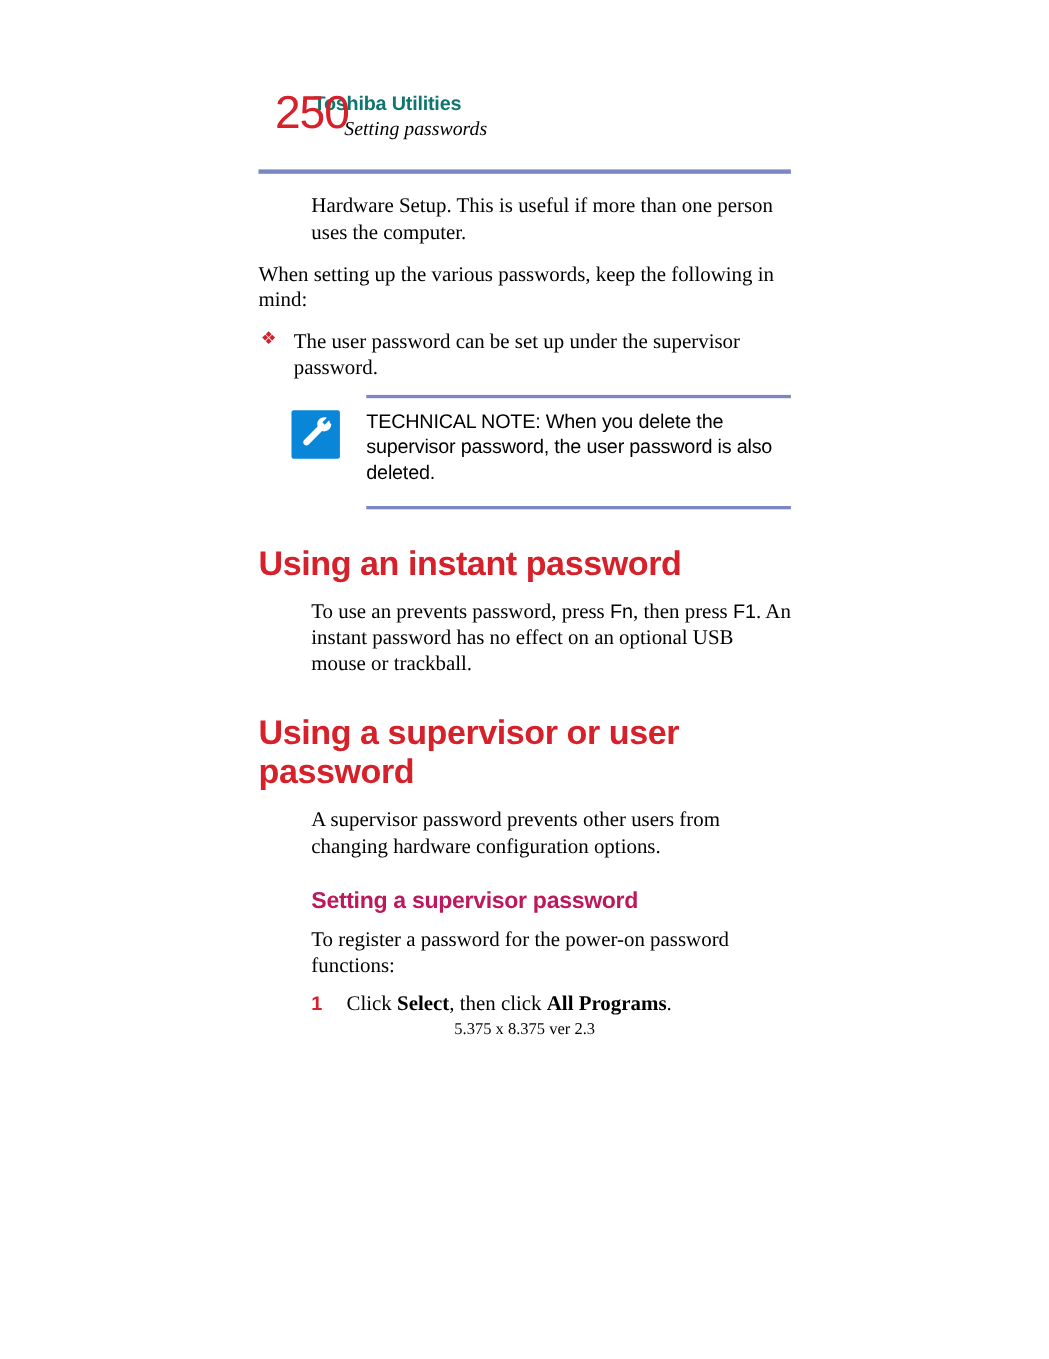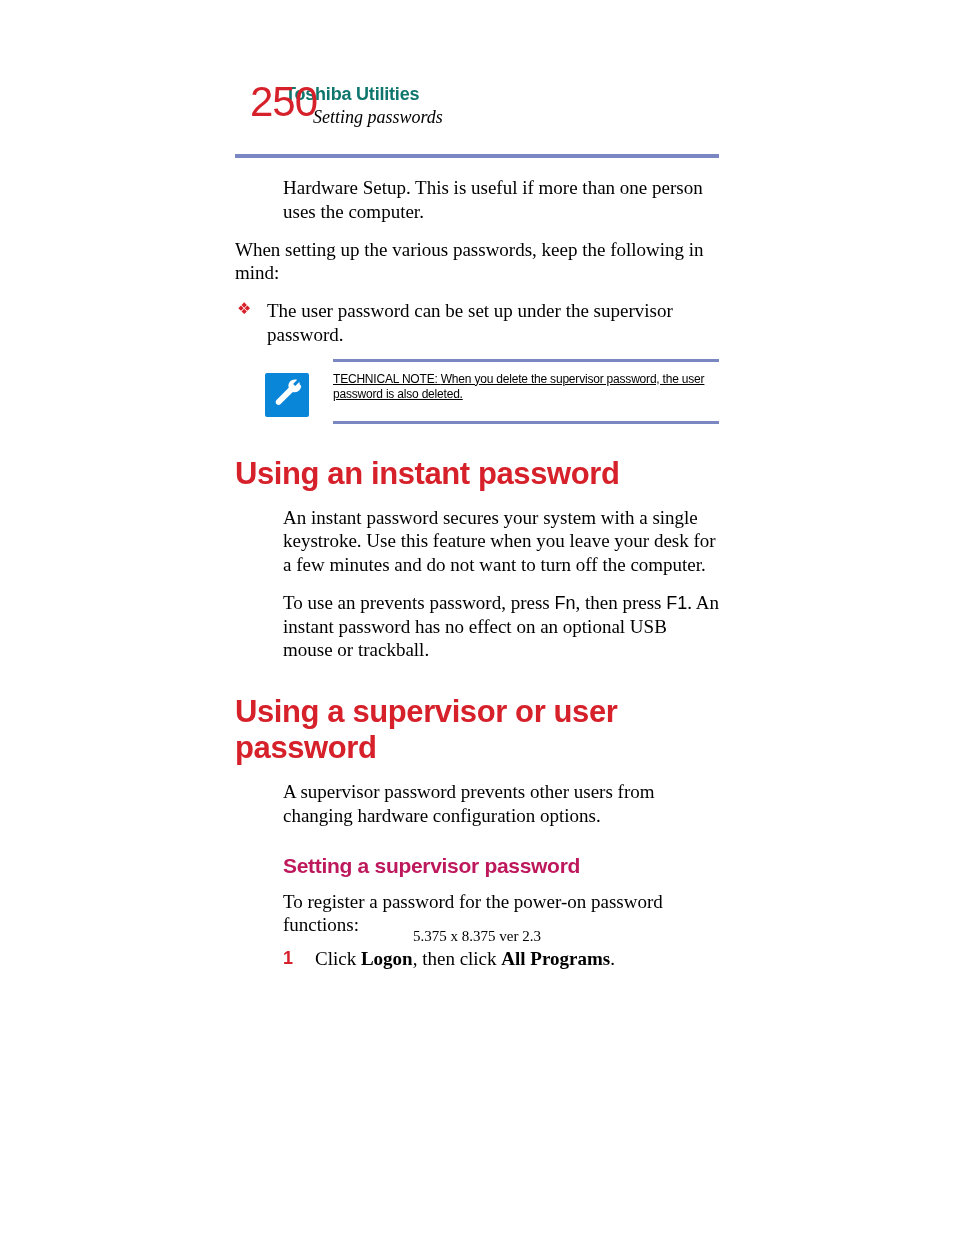--- a/index.html
+++ b/index.html
@@ -111,24 +111,23 @@
     justify-content: center;
   }
   .tech-icon svg {
     width: 34px;
     height: 34px;
     fill: #ffffff;
   }
   .tech-text {
     margin-left: 98px;
     font-family: Arial, Helvetica, sans-serif;
-    font-size: 12px;
+    font-size: 18px;
     line-height: 1.3;
     letter-spacing: -0.2px;
-    text-decoration: underline;
   }
   .rule-narrow-bottom {
     height: 3px;
     background: #7a87c2;
     margin-left: 98px;
     margin-right: 0;
     margin-top: 18px;
     margin-bottom: 0;
   }
   h2.section {
@@ -214,37 +213,36 @@
           <path d="M22 5.5c0 2.5-2 4.5-4.5 4.5-.5 0-1-.1-1.4-.2L7.5 18.4c-.8.8-2.1.8-2.9 0s-.8-2.1 0-2.9l8.6-8.6c-.1-.4-.2-.9-.2-1.4C13 3 15 1 17.5 1c.6 0 1.2.1 1.7.3l-2.9 2.9 1.5 1.5 2.9-2.9c.2.5.3 1.1.3 1.7z"></path>
         </svg>
     </div>
     <div class="tech-text"><span>TECHNICAL NOTE: </span><span>When you delete the supervisor password, the user password is also deleted.</span></div>
     <div class="rule-narrow-bottom"></div>
   </div>
 
   <h2 class="section">Using an instant password</h2>
 
   <div class="indented">
-    <p class="body">An instant password secures your system with a single keystroke. Use this feature when you leave your desk for a few minutes and do not want to turn off the computer.</p>
     <p class="body"><span>To use an prevents password, press </span><span class="code-font">Fn</span><span>, then press </span><span class="code-font">F1</span><span>. An instant password has no effect on an optional USB mouse or trackball.</span></p>
   </div>
 
   <h2 class="section">Using a supervisor or user password</h2>
 
   <div class="indented">
     <p class="body">A supervisor password prevents other users from changing hardware configuration options.</p>
   </div>
 
   <h3 class="subsection">Setting a supervisor password</h3>
 
   <div class="indented">
     <p class="body-tight">To register a password for the power-on password functions:</p>
     <ol class="numbered">
       <li>
         <span class="num">1</span>
-        <span>Click </span><b>Logon</b><span>, then click </span><b>All Programs</b><span>.</span>
+        <span>Click </span><b>Select</b><span>, then click </span><b>All Programs</b><span>.</span>
       </li>
     </ol>
   </div>
 
   <div class="footer">5.375 x 8.375 ver 2.3</div>
 
 </div>
 
 </body></html>

